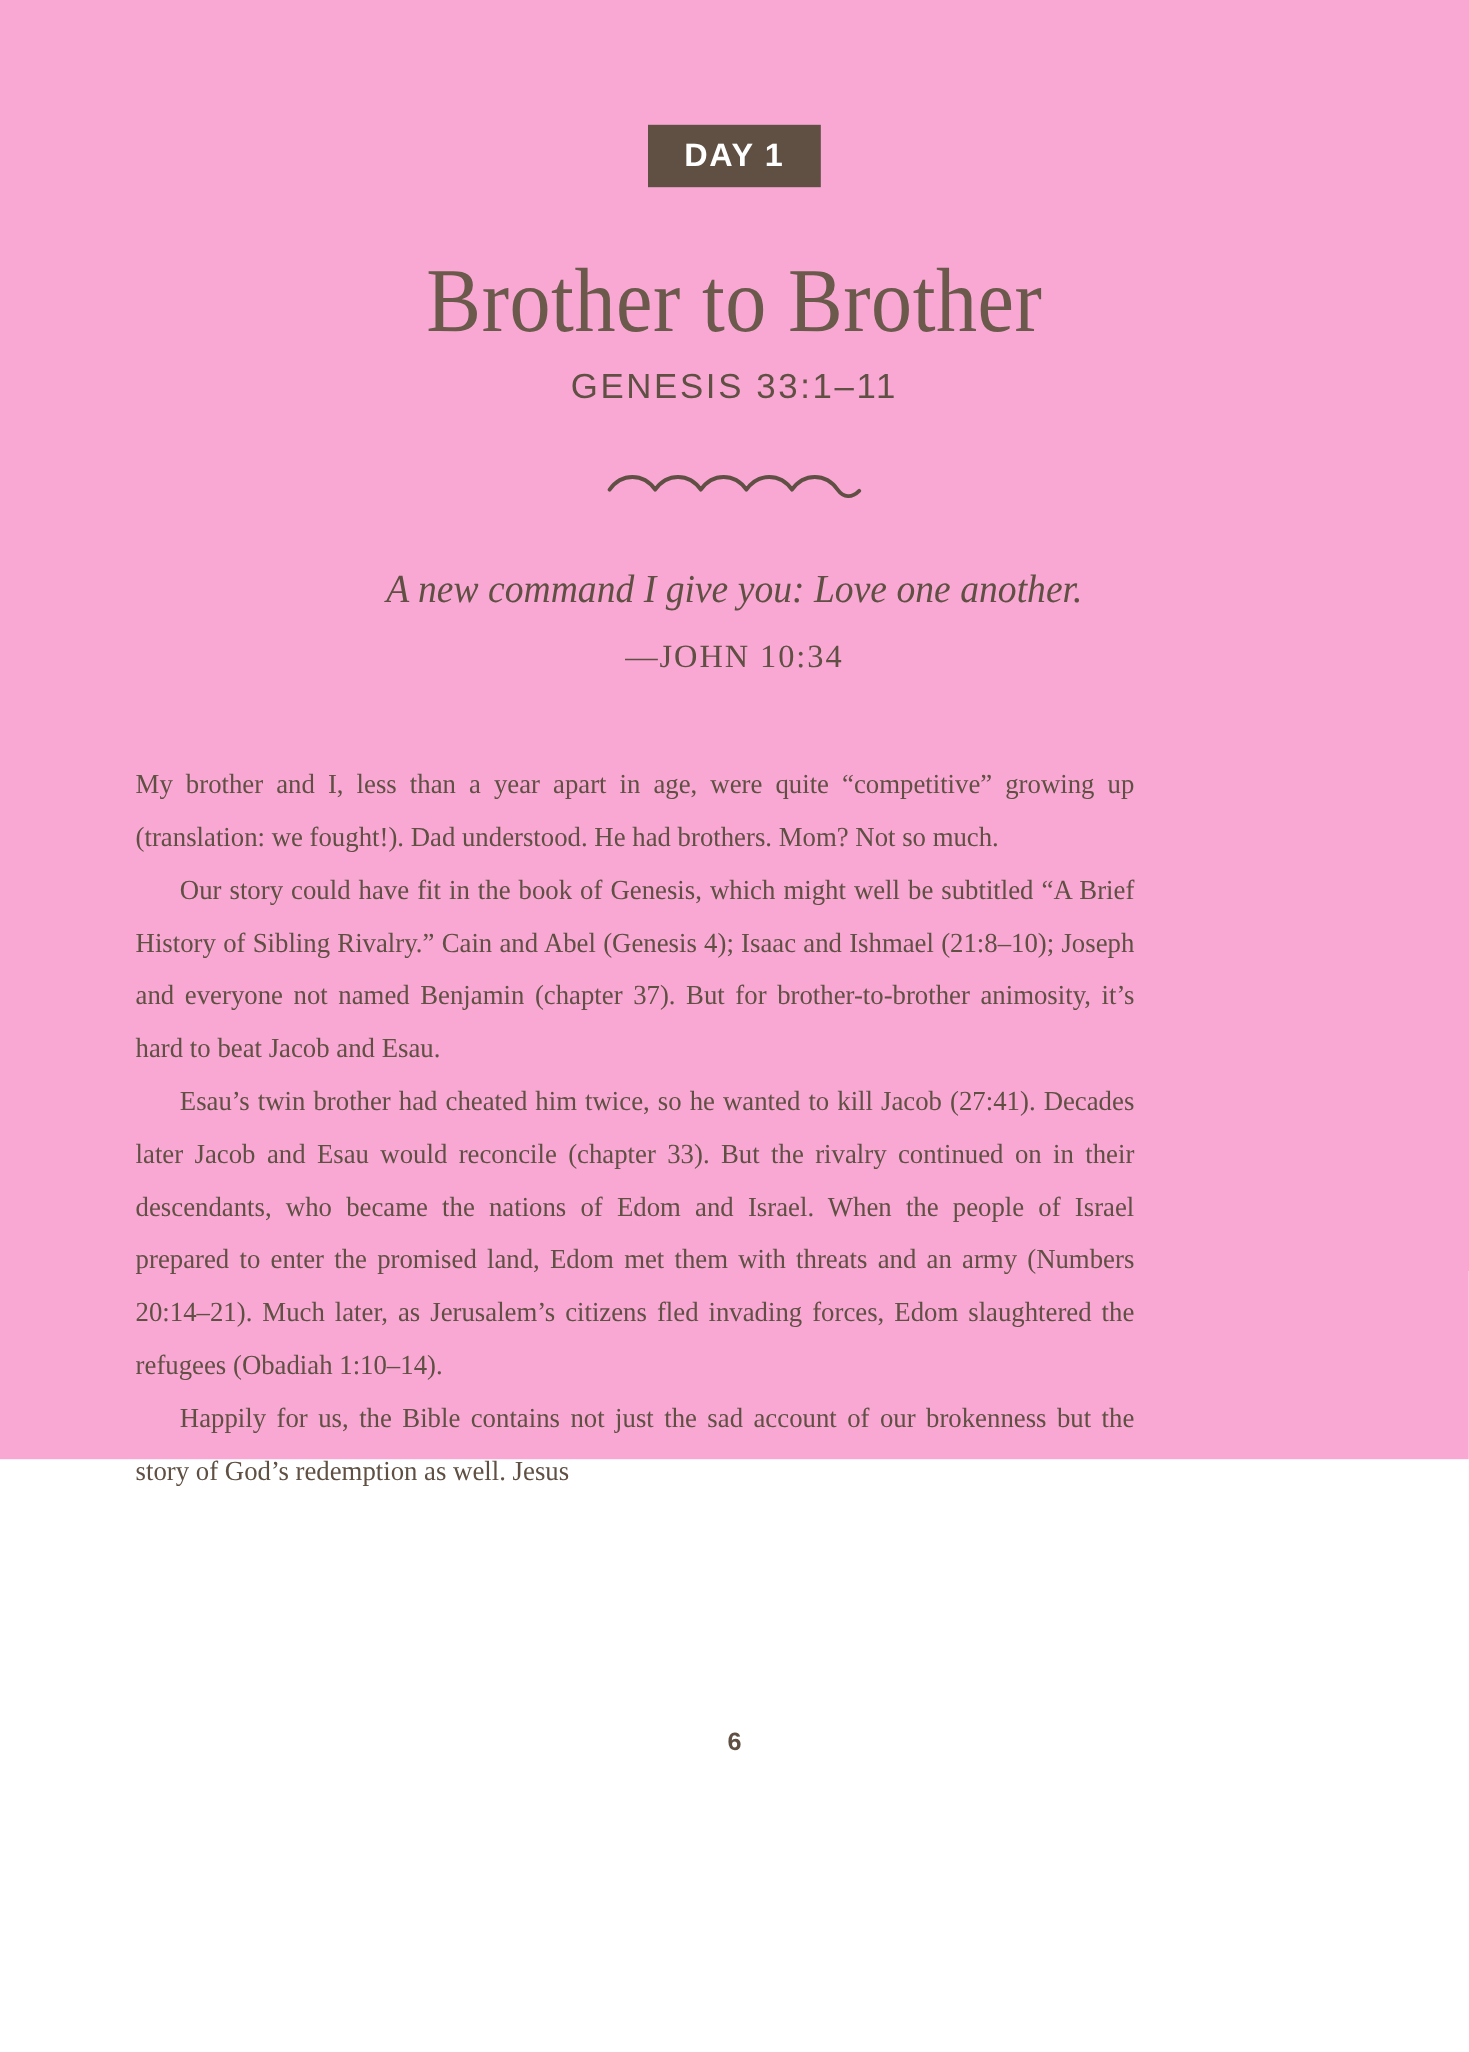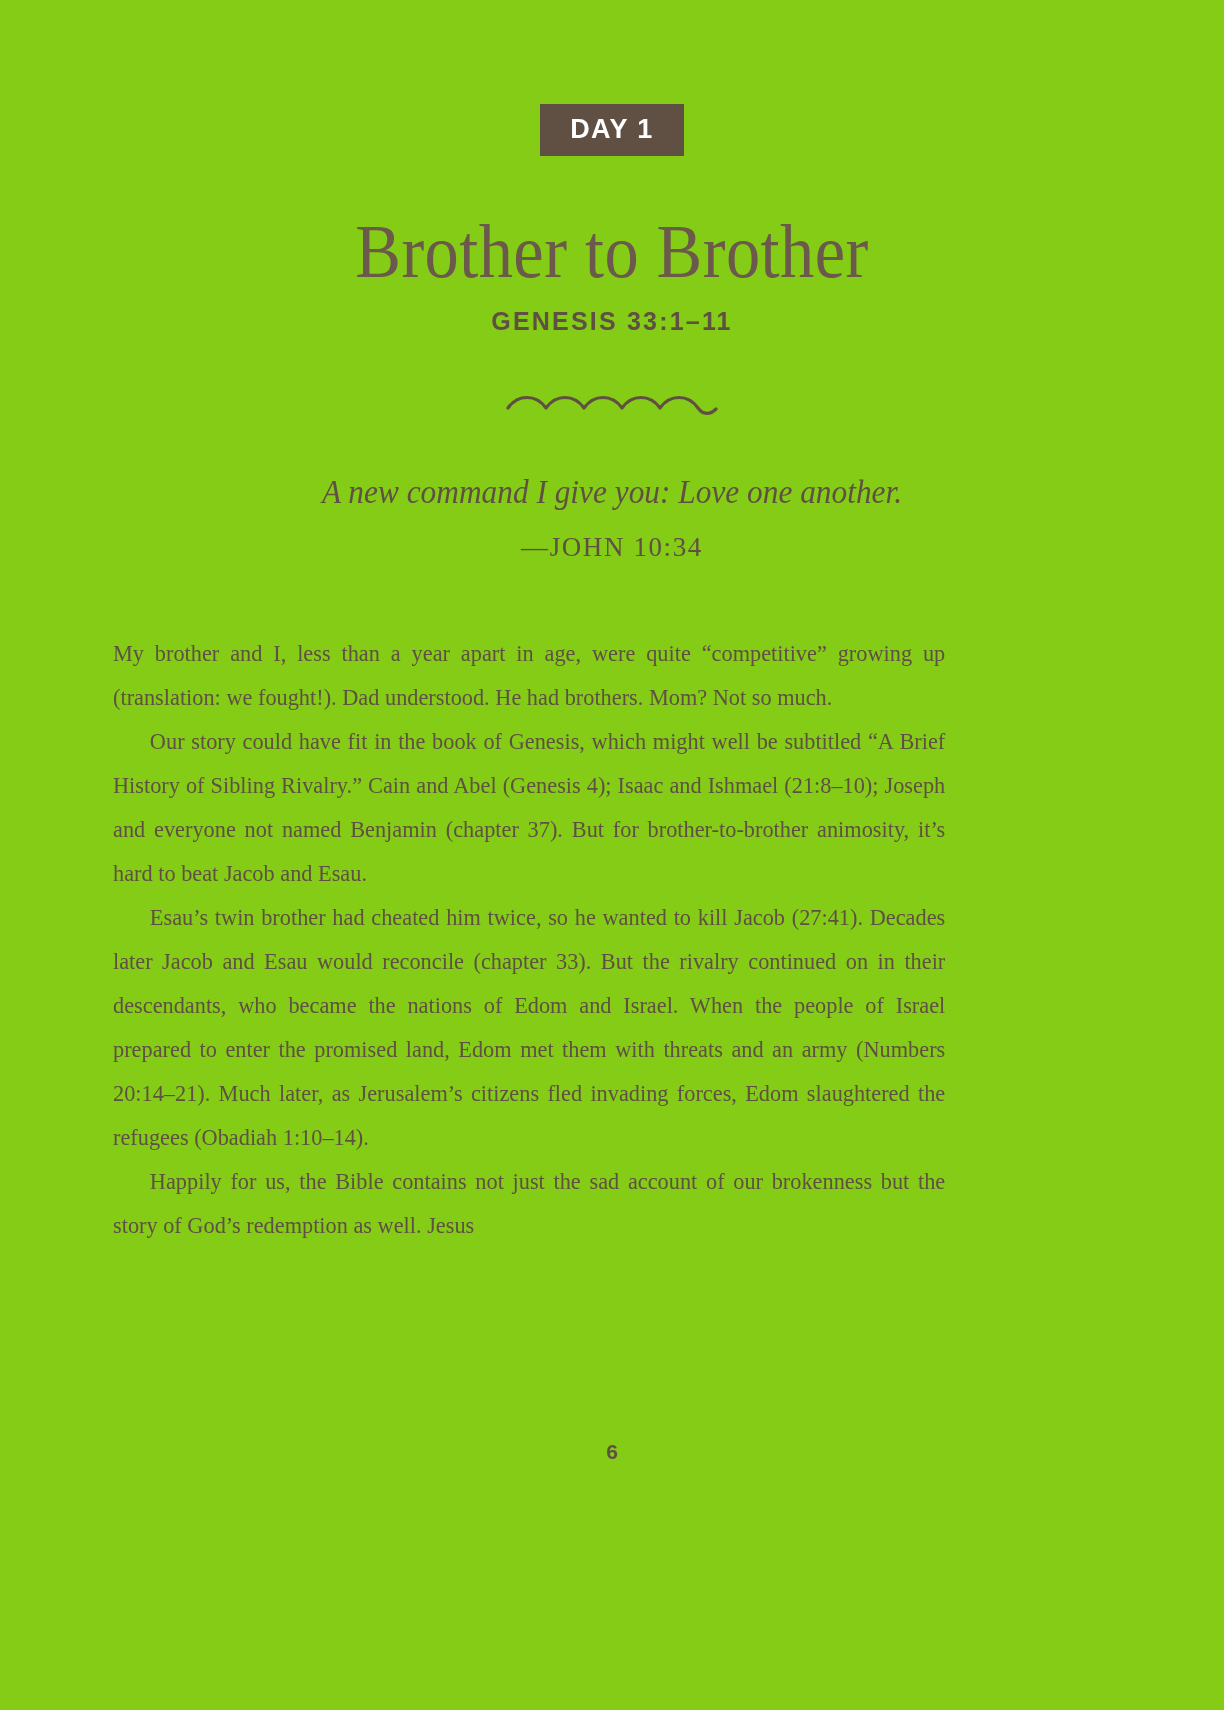--- a/index.html
+++ b/index.html
@@ -12,22 +12,22 @@
     height: 1710px;
     position: relative;
     font-family: "Liberation Serif", "DejaVu Serif", serif;
     color: #5f5043;
     overflow: hidden;
   }
   .page {
     position: absolute;
     left: 0; top: 0;
     width: 1224px;
-    height: 1710px;
-    background: #84cc16;
+    height: 1216px;
+    background: #f9a8d4;
   }
 
   
   .badge-row {
     position: absolute;
     top: 104px;
     left: 0;
     width: 1224px;
     text-align: center;
   }
@@ -59,22 +59,22 @@
   }
 
   
   .reference {
     position: absolute;
     top: 307px;
     left: 0;
     width: 1224px;
     text-align: center;
     font-family: "Liberation Sans", "DejaVu Sans", sans-serif;
-    font-weight: bold;
-    font-size: 25px;
+    font-weight: normal;
+    font-size: 29px;
     letter-spacing: 2.2px;
     color: #5f5043;
   }
 
   
   .ornament {
     position: absolute;
     top: 392px;
     left: 0;
     width: 1224px;

